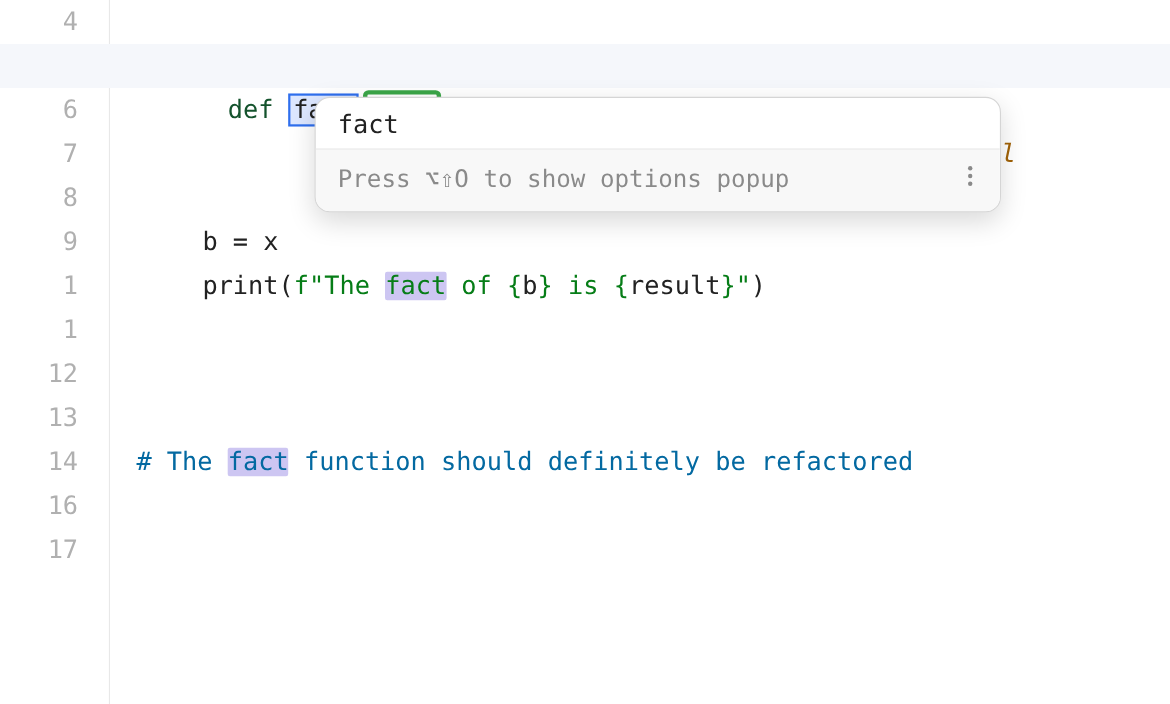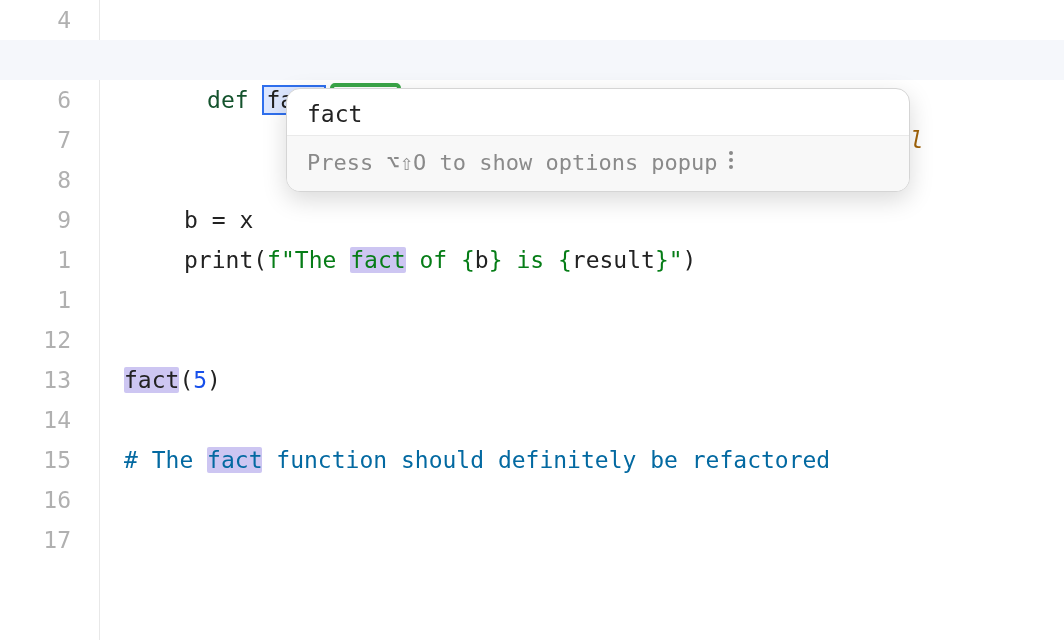--- a/index.html
+++ b/index.html
@@ -97,21 +97,21 @@
       font-size: 23px;
       color: #222;
       text-align: left;
     }
     .popup-footer {
       padding: 10px 14px 12px 20px;
       font-size: 22px;
       color: #8a8a8a;
       display: flex;
       align-items: center;
-      justify-content: flex-start;
+      justify-content: space-between;
       border-top: 1px solid #eaeaea;
       background: #f8f8f8;
     }
     .popup-footer-text { }
     .more-icon { color: #8a8a8a; cursor: pointer; padding: 4px 10px; }
     .line5-row { position: relative; }
     .gutter .current { color: #555; }
     .bg-line-5 {
       position: absolute;
       left: 0;
@@ -140,21 +140,20 @@
       <span class="line-number current">5</span>
       <span class="line-number">6</span>
       <span class="line-number">7</span>
       <span class="line-number">8</span>
       <span class="line-number">9</span>
       <span class="line-number">1</span>
       <span class="line-number">1</span>
       <span class="line-number">12</span>
       <span class="line-number">13</span>
       <span class="line-number">14</span>
-      <span class="line-number">15</span>
       <span class="line-number">16</span>
       <span class="line-number">17</span>
     </div>
 
   <div class="code-area">
 
     <div class="code-line"></div>
 
     <div class="code-line current-line line5-row">
       <span class="kw">def </span><span class="rename-box"><span class="normal">fact</span><span class="caret"></span></span><span class="green-box"><svg width="22" height="16" viewBox="0 0 22 16">
@@ -176,21 +175,20 @@
     <div class="code-line"></div>
 
     <div class="code-line"><span class="indent"></span><span class="normal">b = x</span></div>
 
 
     <div class="code-line"><span class="indent"></span><span class="normal">print(</span><span class="str">f"The </span><span class="highlight-occ str">fact</span><span class="str"> of </span><span class="str">{</span><span class="normal">b</span><span class="str">}</span><span class="str"> is </span><span class="str">{</span><span class="normal">result</span><span class="str">}</span><span class="str">"</span><span class="normal">)</span></div>
 
     <div class="code-line"></div>
     <div class="code-line"></div>
 
-    <div class="code-line"><span class="highlight-occ normal">fact</span><span class="normal">(</span><span class="num">5</span><span class="normal">)</span></div>
 
     <div class="code-line"></div>
 
     <div class="code-line"><span class="comment"># The </span><span class="highlight-occ comment">fact</span><span class="comment"> function should definitely be refactored</span></div>
 
     <div class="code-line"></div>
 
     <div class="popup">
       <div class="popup-header">fact</div>
       <div class="popup-footer">

